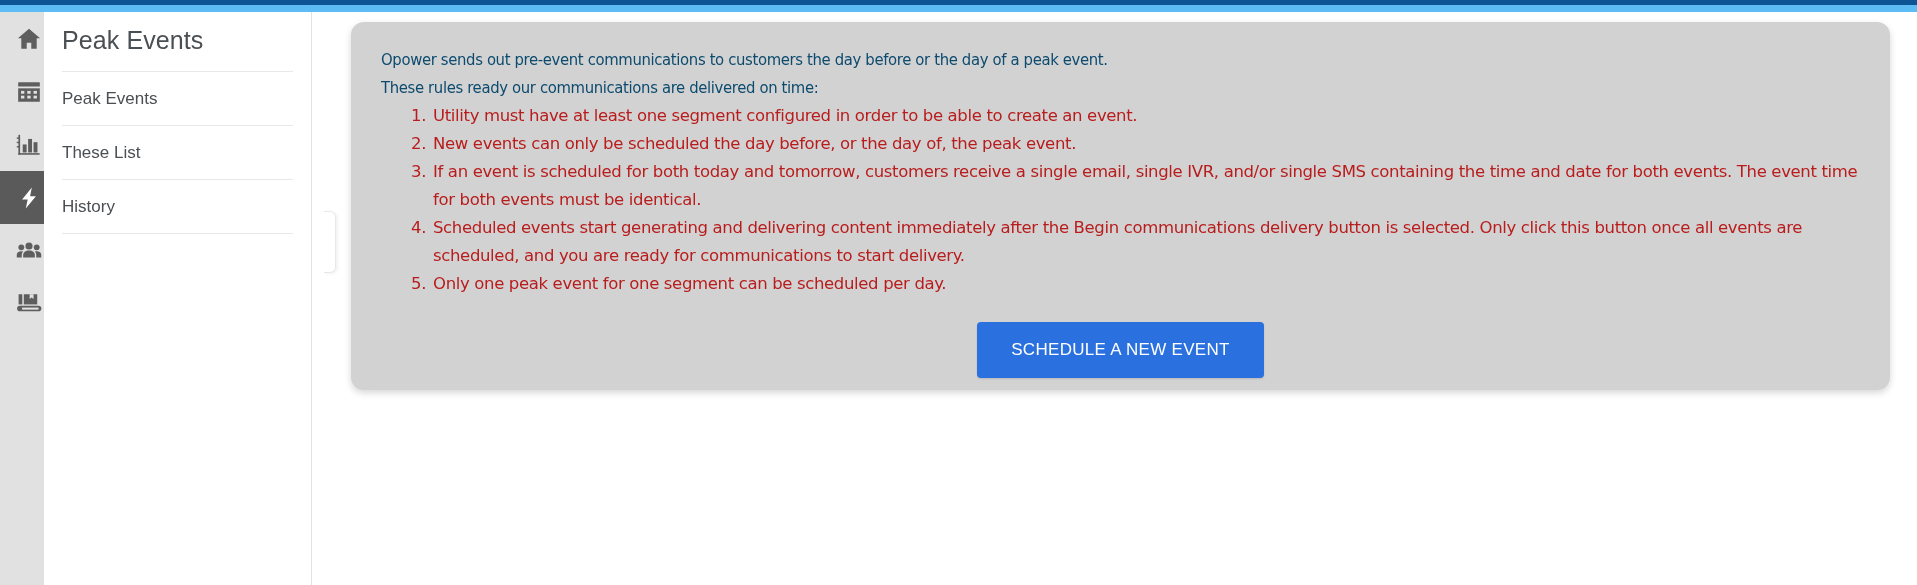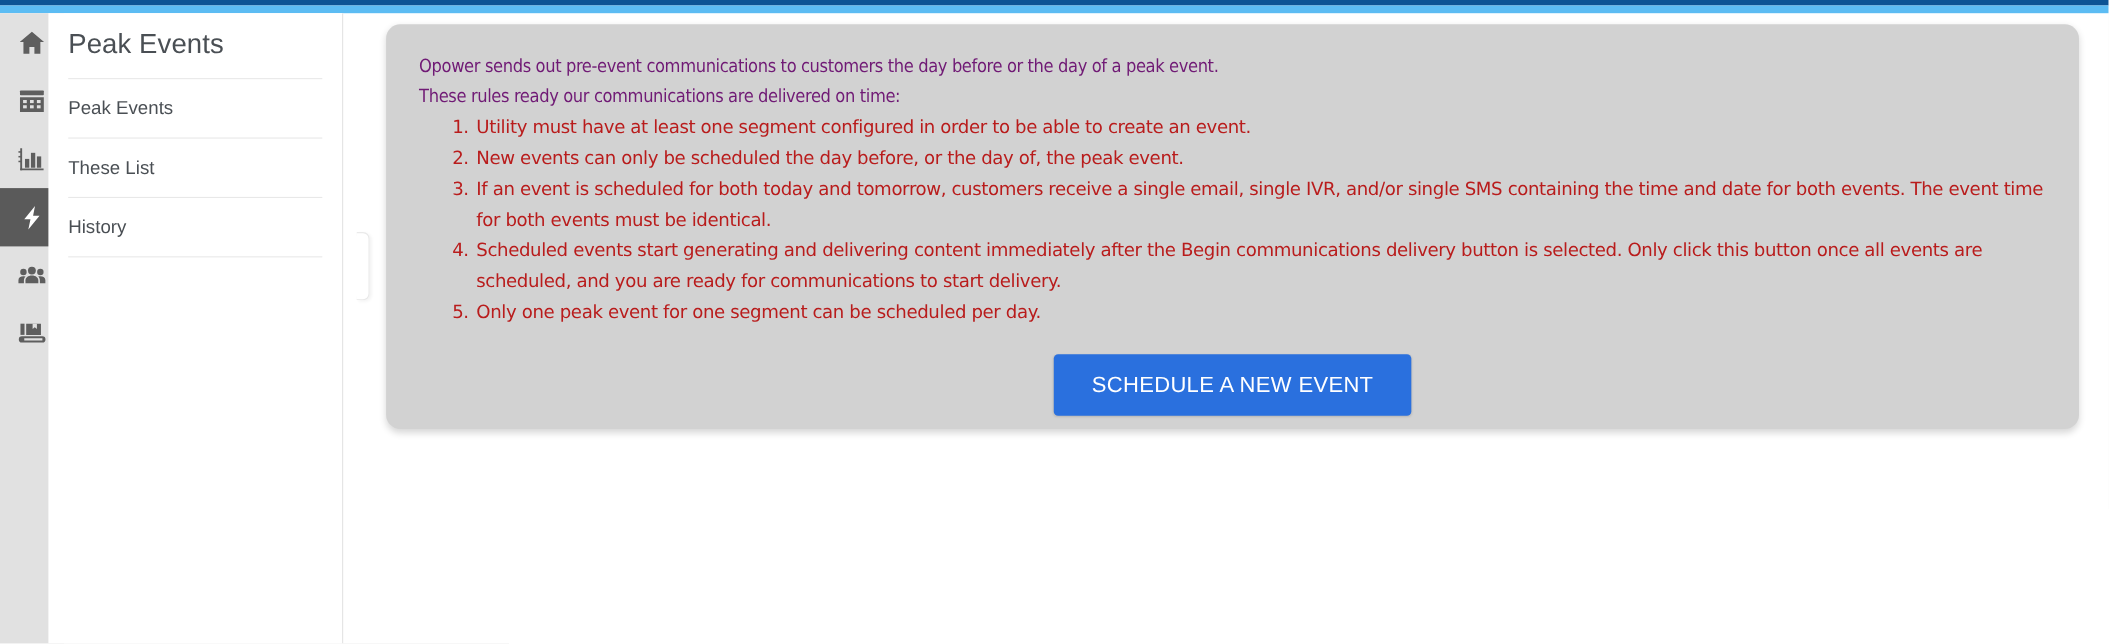--- a/index.html
+++ b/index.html
@@ -110,21 +110,21 @@
     background: #d2d2d2;
     border-radius: 13px;
     box-shadow: 0 3px 7px rgba(0,0,0,0.16);
     padding: 24px 30px 0 30px;
   }
 
   .intro-line {
     font-family: "DejaVu Sans", sans-serif;
     font-size: 16.5px;
     line-height: 28px;
-    color: #701a75;
+    color: #0c4a6e;
     font-stretch: condensed;
     letter-spacing: -0.35px;
   }
 
   .rules {
     list-style: decimal;
     margin: 0;
     padding-left: 50px;
   }
   .rules li {
@@ -140,21 +140,21 @@
     display: flex;
     justify-content: center;
     margin-top: 24px;
   }
   .schedule-btn {
     background: #2a70de;
     color: #ffffff;
     border: none;
     border-radius: 4px;
     font-family: "Liberation Sans", sans-serif;
-    font-size: 20px;
+    font-size: 17px;
     letter-spacing: 0.3px;
     padding: 0 34px;
     height: 56px;
     min-width: 278px;
     cursor: pointer;
     box-shadow: 0 1px 2px rgba(0,0,0,0.12);
   }
 </style>
 </head>
 <body>

